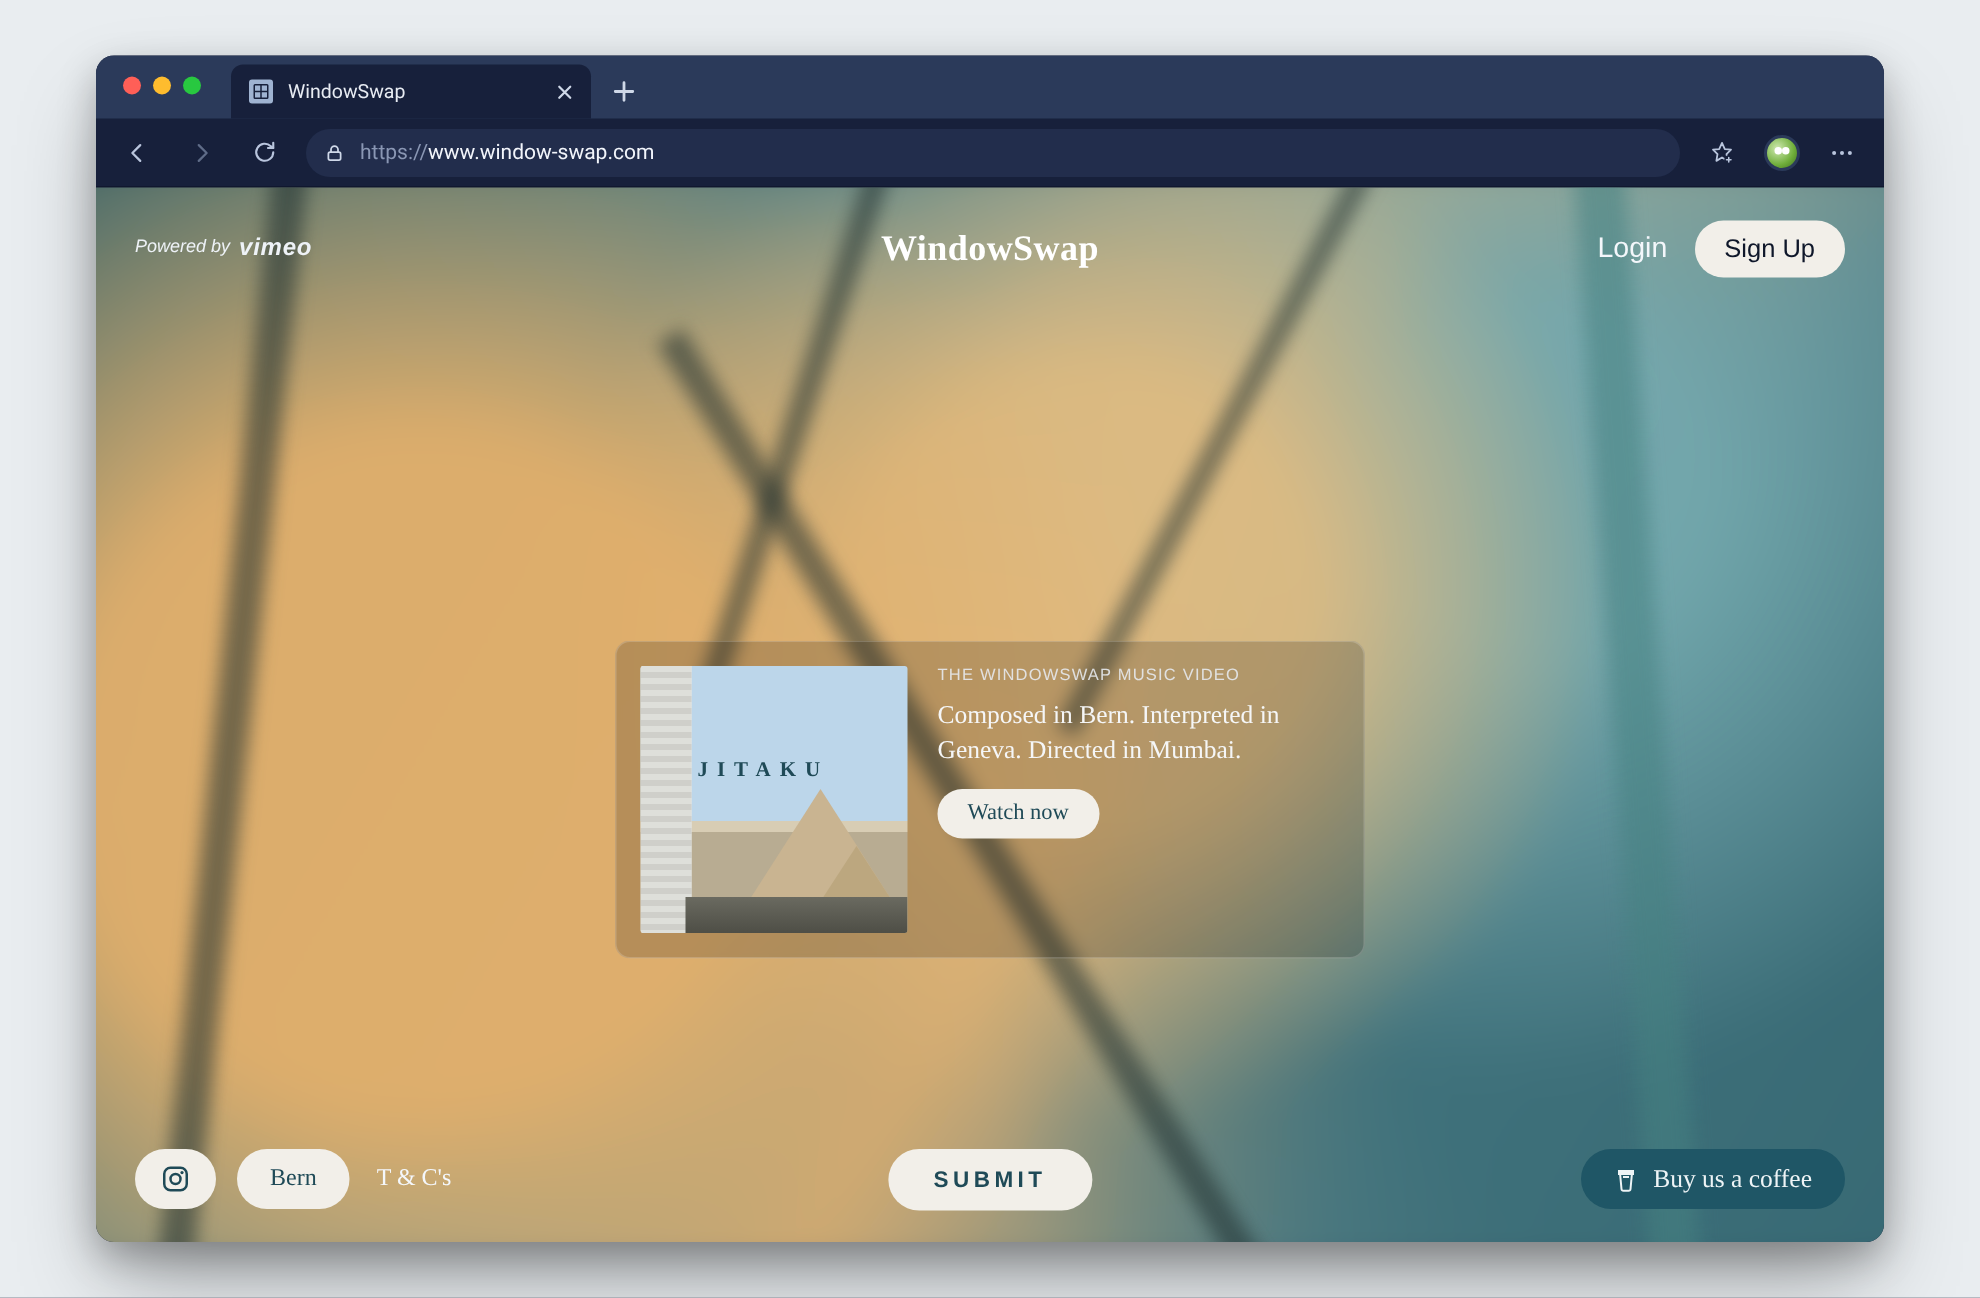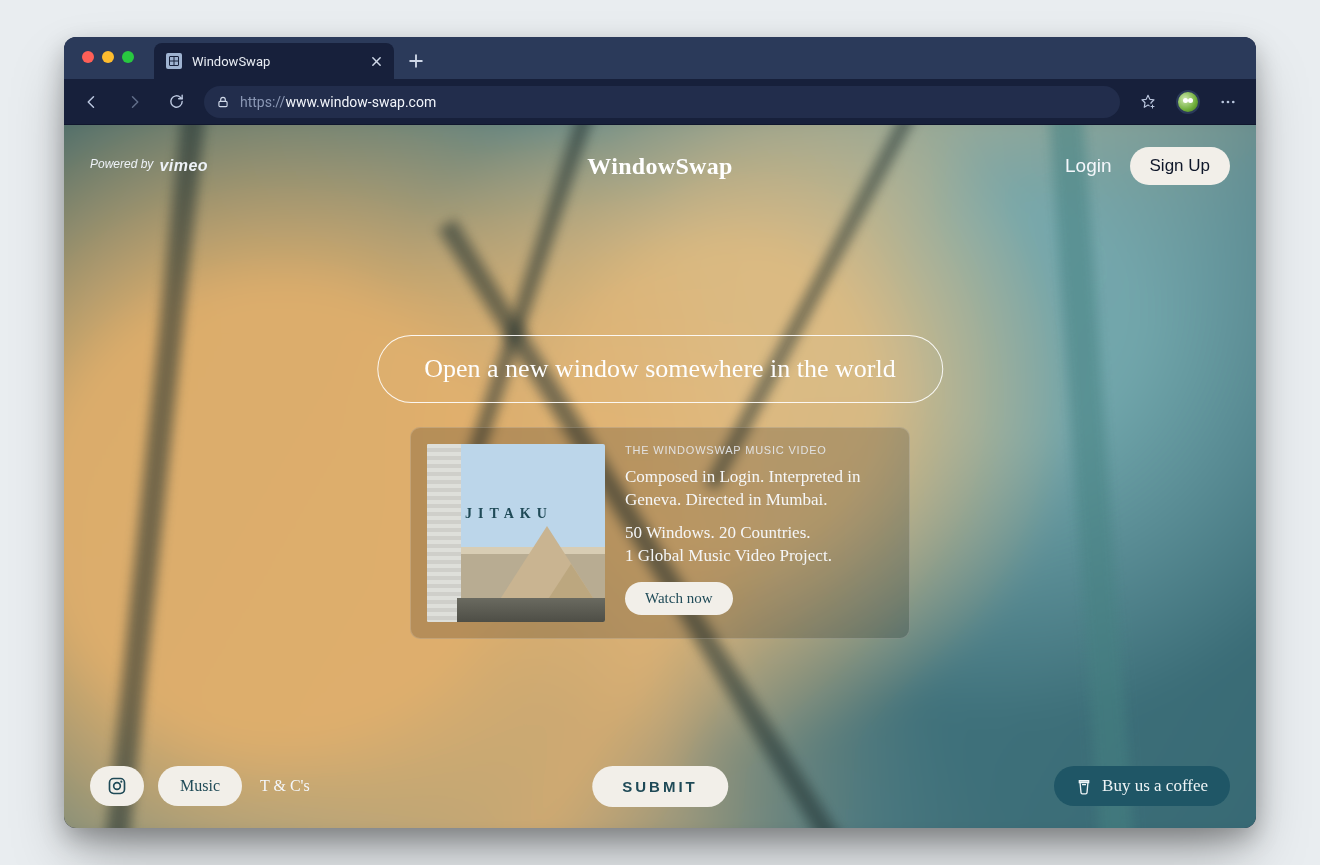--- a/index.html
+++ b/index.html
@@ -230,50 +230,45 @@
             <span>Powered by</span>
             <span class="vimeo">vimeo</span>
           </div>
           <div class="brand">WindowSwap</div>
           <div class="authlinks">
             <div class="login">Login</div>
             <div class="signup">Sign Up</div>
           </div>
         </div>
 
-        <div class="cta">Open a new window somewhere in the world</div>
 
         <div class="card">
           <div class="thumb">
             <div class="blinds"></div>
             <div class="pyr"></div>
             <div class="pyr2"></div>
             <div class="city"></div>
             <div class="title">JITAKU</div>
           </div>
           <div class="cardtxt">
             <div class="eyebrow">THE WINDOWSWAP MUSIC VIDEO</div>
-            <div class="lead">Composed in Login. Interpreted in Geneva. Directed in Mumbai.</div>
-            <div class="lead">
-              <span>50 Windows. 20 Countries.</span><br>
-              <span>1 Global Music Video Project.</span>
-            </div>
+            <div class="lead">Composed in Bern. Interpreted in Geneva. Directed in Mumbai.</div>
             <div class="watch">Watch now</div>
           </div>
         </div>
 
         <div class="pfoot">
           <div class="pill icon">
             <svg width="20" height="20" viewBox="0 0 24 24">
                 <rect x="3" y="3" width="18" height="18" rx="5" fill="none" stroke="#1f4a57" stroke-width="2"></rect>
                 <circle cx="12" cy="12" r="4" fill="none" stroke="#1f4a57" stroke-width="2"></circle>
                 <circle cx="17.2" cy="6.8" r="1.3" fill="#1f4a57"></circle>
               </svg>
           </div>
-          <div class="pill text">Music</div>
+          <div class="pill text">Bern</div>
           <div class="tcs">T &amp; C's</div>
           <div class="submit">SUBMIT</div>
           <div class="coffee">
             <svg width="16" height="20" viewBox="0 0 24 28">
                 <path d="M6 8 h12 l-1.5 16 a2 2 0 0 1 -2 1.8 h-5 a2 2 0 0 1 -2 -1.8 z" fill="none" stroke="#eef4f6" stroke-width="2"></path>
                 <path d="M5 6 h14 v3 h-14 z" fill="none" stroke="#eef4f6" stroke-width="2"></path>
                 <line x1="9" y1="12" x2="15" y2="12" stroke="#eef4f6" stroke-width="2"></line>
               </svg>
             <span>Buy us a coffee</span>
           </div>

